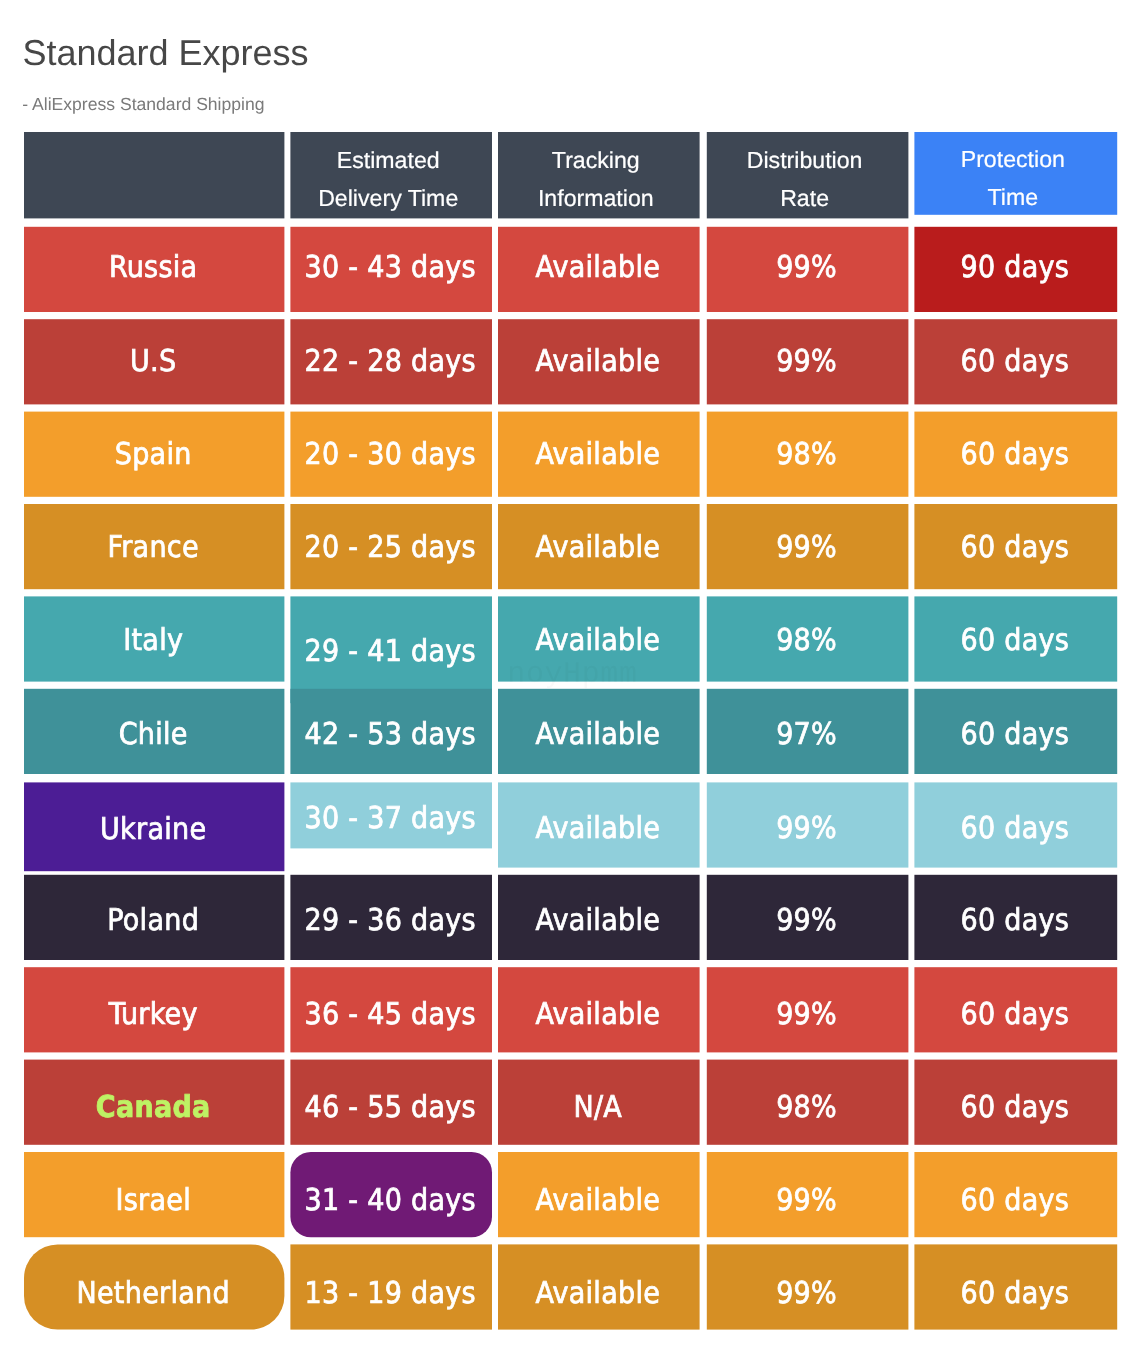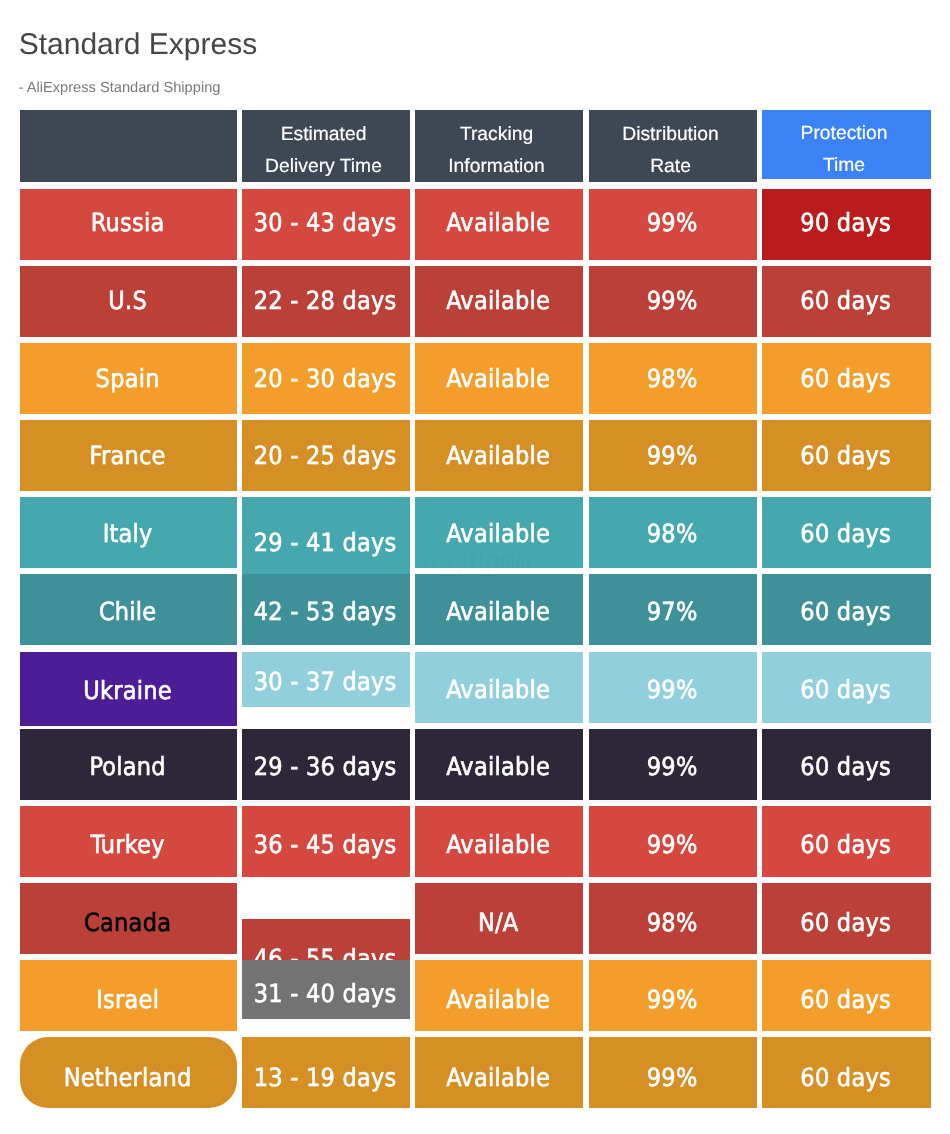--- a/index.html
+++ b/index.html
@@ -134,29 +134,29 @@
       <div class="cell dcell" style="left: 762px; top: 728.76px; width: 169px; height: 71px; background: rgb(46, 39, 57); color: rgb(255, 255, 255); padding-top: 5.012px;">60 days</div>
     </div>
     <div class="trow">
       <div class="cell dcell" style="left: 20px; top: 805.94px; width: 217px; height: 71px; background: rgb(212, 72, 63); color: rgb(255, 255, 255); padding-top: 6.128px;">Turkey</div>
       <div class="cell dcell" style="left: 242px; top: 805.94px; width: 168px; height: 71px; background: rgb(212, 72, 63); color: rgb(255, 255, 255); padding-top: 6.128px;">36 - 45 days</div>
       <div class="cell dcell" style="left: 415px; top: 805.94px; width: 168px; height: 71px; background: rgb(212, 72, 63); color: rgb(255, 255, 255); padding-top: 6.128px;">Available</div>
       <div class="cell dcell" style="left: 589px; top: 805.94px; width: 168px; height: 71px; background: rgb(212, 72, 63); color: rgb(255, 255, 255); padding-top: 6.128px;">99%</div>
       <div class="cell dcell" style="left: 762px; top: 805.94px; width: 169px; height: 71px; background: rgb(212, 72, 63); color: rgb(255, 255, 255); padding-top: 6.128px;">60 days</div>
     </div>
     <div class="trow">
-      <div class="cell dcell" style="left: 20px; top: 883.12px; width: 217px; height: 71px; background: rgb(187, 64, 56); color: #000000; padding-top: 7.244px;">Canada</div>
-      <div class="cell dcell" style="left: 242px; top: 883.12px; width: 168px; height: 71px; background: rgb(187, 64, 56); color: rgb(255, 255, 255); padding-top: 7.244px; margin-top: 36px;">46 - 55 days</div>
+      <div class="cell dcell" style="left: 20px; top: 883.12px; width: 217px; height: 71px; background: rgb(187, 64, 56); color: #bef264; padding-top: 7.244px; font-weight: bold;">Canada</div>
+      <div class="cell dcell" style="left: 242px; top: 883.12px; width: 168px; height: 71px; background: rgb(187, 64, 56); color: rgb(255, 255, 255); padding-top: 7.244px;">46 - 55 days</div>
       <div class="cell dcell" style="left: 415px; top: 883.12px; width: 168px; height: 71px; background: rgb(187, 64, 56); color: rgb(255, 255, 255); padding-top: 7.244px;">N/A</div>
       <div class="cell dcell" style="left: 589px; top: 883.12px; width: 168px; height: 71px; background: rgb(187, 64, 56); color: rgb(255, 255, 255); padding-top: 7.244px;">98%</div>
       <div class="cell dcell" style="left: 762px; top: 883.12px; width: 169px; height: 71px; background: rgb(187, 64, 56); color: rgb(255, 255, 255); padding-top: 7.244px;">60 days</div>
     </div>
     <div class="trow">
       <div class="cell dcell" style="left: 20px; top: 960.3px; width: 217px; height: 71px; background: rgb(243, 158, 43); color: rgb(255, 255, 255); padding-top: 8.36px;">Israel</div>
-      <div class="cell dcell" style="left: 242px; top: 960.3px; width: 168px; height: 59px; background: #737373; color: rgb(255, 255, 255); padding-top: 8.36px;">31 - 40 days</div>
+      <div class="cell dcell" style="left: 242px; top: 960.3px; width: 168px; height: 71px; background: #701a75; color: rgb(255, 255, 255); padding-top: 8.36px; border-radius: 17px;">31 - 40 days</div>
       <div class="cell dcell" style="left: 415px; top: 960.3px; width: 168px; height: 71px; background: rgb(243, 158, 43); color: rgb(255, 255, 255); padding-top: 8.36px;">Available</div>
       <div class="cell dcell" style="left: 589px; top: 960.3px; width: 168px; height: 71px; background: rgb(243, 158, 43); color: rgb(255, 255, 255); padding-top: 8.36px;">99%</div>
       <div class="cell dcell" style="left: 762px; top: 960.3px; width: 169px; height: 71px; background: rgb(243, 158, 43); color: rgb(255, 255, 255); padding-top: 8.36px;">60 days</div>
     </div>
     <div class="trow">
       <div class="cell dcell" style="left: 20px; top: 1037.48px; width: 217px; height: 71px; background: rgb(214, 143, 36); color: rgb(255, 255, 255); padding-top: 9.476px; border-radius: 28px;">Netherland</div>
       <div class="cell dcell" style="left: 242px; top: 1037.48px; width: 168px; height: 71px; background: rgb(214, 143, 36); color: rgb(255, 255, 255); padding-top: 9.476px;">13 - 19 days</div>
       <div class="cell dcell" style="left: 415px; top: 1037.48px; width: 168px; height: 71px; background: rgb(214, 143, 36); color: rgb(255, 255, 255); padding-top: 9.476px;">Available</div>
       <div class="cell dcell" style="left: 589px; top: 1037.48px; width: 168px; height: 71px; background: rgb(214, 143, 36); color: rgb(255, 255, 255); padding-top: 9.476px;">99%</div>
       <div class="cell dcell" style="left: 762px; top: 1037.48px; width: 169px; height: 71px; background: rgb(214, 143, 36); color: rgb(255, 255, 255); padding-top: 9.476px;">60 days</div>

